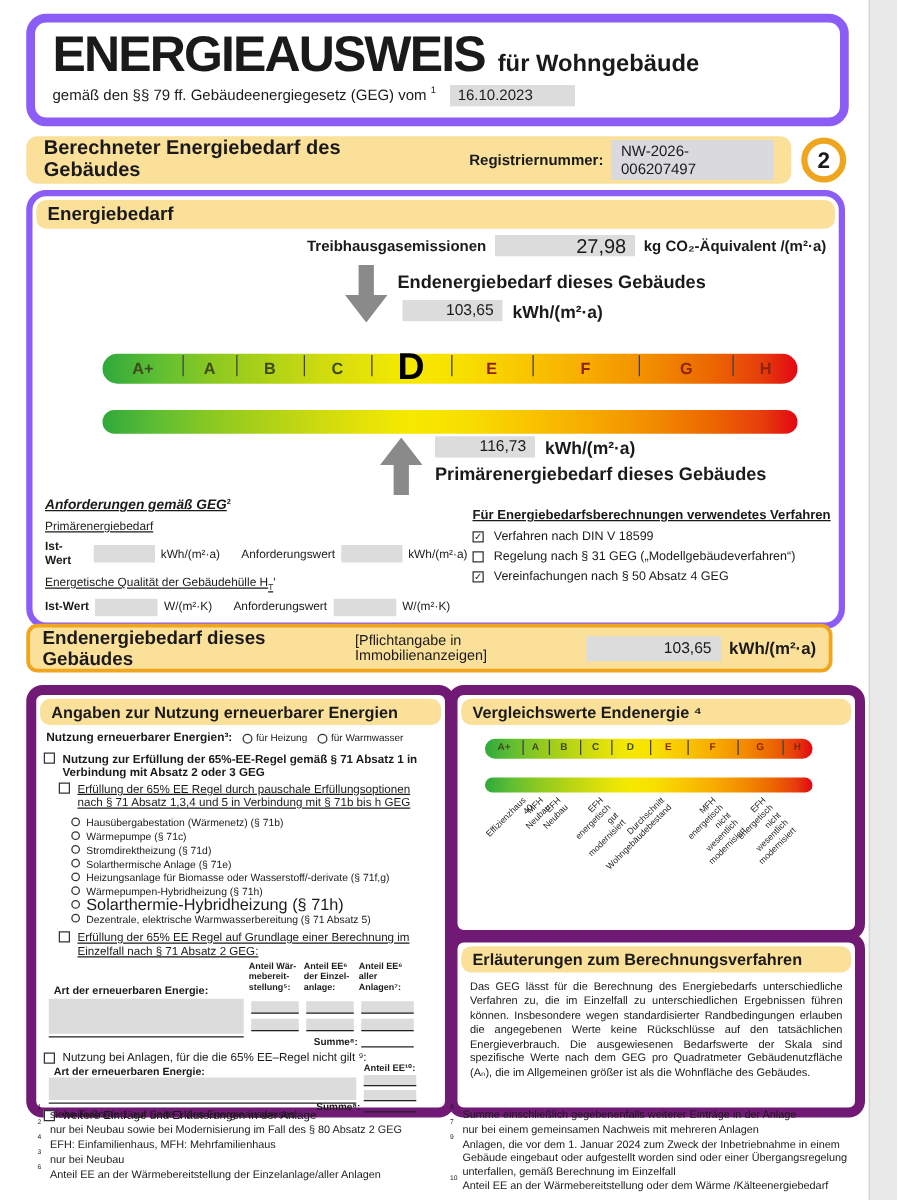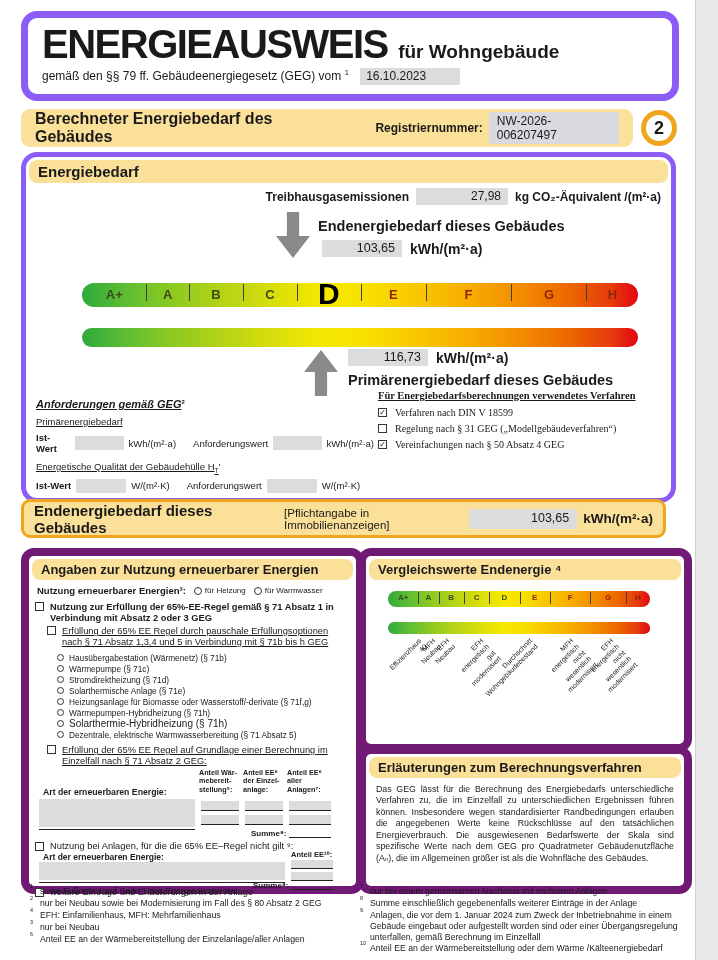--- a/index.html
+++ b/index.html
@@ -63,21 +63,21 @@
   <div class="abs" style="left:641px;top:110px;width:36px;height:36px;border:5px solid #f0a51e;border-radius:50%;background:#fff;box-sizing:border-box;text-align:center;line-height:26px;font-size:18px;font-weight:bold;">
     <span>2</span>
   </div>
 
   <div class="abs accent-border" style="left:21px;top:152px;width:645px;height:341px;border-width:5px;">
     <div class="ptitle" style="font-size:15px;">Energiebedarf</div>
     <div style="position:relative;width:100%;height:300px;">
 
       <div class="abs row" style="top:2px;right:10px;gap:7px;">
         <span class="b" style="font-size:12px;">Treibhausgasemissionen</span>
-        <span class="gbox" style="width:92px;height:17px;font-size:12px;text-align:right;padding:1px 7px;">27,98</span>
+        <span class="gbox" style="width:112px;height:17px;font-size:16px;text-align:right;padding:1px 7px;">27,98</span>
         <span class="b" style="font-size:12px;">kg CO₂-Äquivalent /(m²·a)</span>
       </div>
 
       <div class="arrow ar-down abs" style="left:250px;top:26px;width:34px;height:46px;"></div>
       <div class="abs b" style="left:292px;top:32px;font-size:14.5px;">Endenergiebedarf dieses Gebäudes</div>
       <div class="abs row" style="left:296px;top:54px;gap:8px;">
         <span class="gbox" style="width:80px;height:17px;font-size:12.5px;text-align:right;padding:1px 7px;">103,65</span>
         <span class="b" style="font-size:14px;">kWh/(m²·a)</span>
       </div>
 
@@ -144,21 +144,21 @@
           <span class="gbox" style="width:50px;height:14px;"></span>
           <span>W/(m²·K)</span>
         </div>
         <div class="row" style="gap:7px;">
           <span class="u">Sommerlicher Wärmeschutz (bei Neubau)</span>
           <span class="cb"></span>
           <span>eingehalten</span>
         </div>
       </div>
 
-      <div class="abs" style="left:352px;top:204px;width:288px;font-size:10px;font-family:Liberation Serif, serif;">
+      <div class="abs" style="left:352px;top:220px;width:288px;font-size:10px;">
         <div class="b u" style="font-size:10.5px;margin-bottom:6px;">Für Energiebedarfsberechnungen verwendetes Verfahren</div>
         <div class="row" style="gap:8px;margin-bottom:5px;">
           <span class="cb">✓</span>
           <span>Verfahren nach DIN V 18599</span>
         </div>
         <div class="row" style="gap:8px;margin-bottom:5px;">
           <span class="cb"></span>
           <span>Regelung nach § 31 GEG („Modellgebäudeverfahren“)</span>
         </div>
         <div class="row" style="gap:8px;">
@@ -222,21 +222,21 @@
         <div class="row" style="gap:5px;height:11px;">
             <span class="radio" style="width:7px;height:7px;"></span>
             <span style="font-size:8.3px;">Heizungsanlage für Biomasse oder Wasserstoff/-derivate (§ 71f,g)</span>
           </div>
         <div class="row" style="gap:5px;height:11px;">
             <span class="radio" style="width:7px;height:7px;"></span>
             <span style="font-size:8.3px;">Wärmepumpen-Hybridheizung (§ 71h)</span>
           </div>
         <div class="row" style="gap:5px;height:11px;">
             <span class="radio" style="width:7px;height:7px;"></span>
-            <span style="font-size:10px;">Solarthermie-Hybridheizung (§ 71h)</span>
+            <span style="font-size:13px;">Solarthermie-Hybridheizung (§ 71h)</span>
           </div>
         <div class="row" style="gap:5px;height:11px;">
             <span class="radio" style="width:7px;height:7px;"></span>
             <span style="font-size:8.3px;">Dezentrale, elektrische Warmwasserbereitung (§ 71 Absatz 5)</span>
           </div>
       </div>
 
       <div class="row abs" style="left:18px;top:162px;gap:6px;align-items:flex-start;width:296px;">
         <span class="cb"></span>
         <span class="u" style="font-size:9.3px;line-height:1.18;">Erfüllung der 65% EE Regel auf Grundlage einer Berechnung im Einzelfall nach § 71 Absatz 2 GEG:</span>
@@ -371,28 +371,28 @@
         <sup class="fn">3</sup>
         <span>nur bei Neubau</span>
       </div>
     <div class="fnitem">
         <sup class="fn">6</sup>
         <span>Anteil EE an der Wärmebereitstellung der Einzelanlage/aller Anlagen</span>
       </div>
   </div>
   <div class="abs" style="left:360px;top:886px;width:330px;">
     <div class="fnitem">
+        <sup class="fn">8</sup>
+        <span>Summe einschließlich gegebenenfalls weiterer Einträge in der Anlage</span>
+      </div>
+    <div class="fnitem">
         <sup class="fn">7</sup>
         <span>nur bei einem gemeinsamen Nachweis mit mehreren Anlagen</span>
       </div>
     <div class="fnitem">
-        <sup class="fn">8</sup>
-        <span>Summe einschließlich gegebenenfalls weiterer Einträge in der Anlage</span>
-      </div>
-    <div class="fnitem">
         <sup class="fn">9</sup>
         <span>Anlagen, die vor dem 1. Januar 2024 zum Zweck der Inbetriebnahme in einem Gebäude eingebaut oder aufgestellt worden sind oder einer Übergangsregelung unterfallen, gemäß Berechnung im Einzelfall</span>
       </div>
     <div class="fnitem">
         <sup class="fn">10</sup>
         <span>Anteil EE an der Wärmebereitstellung oder dem Wärme /Kälteenergiebedarf</span>
       </div>
   </div>
 </div>
 

